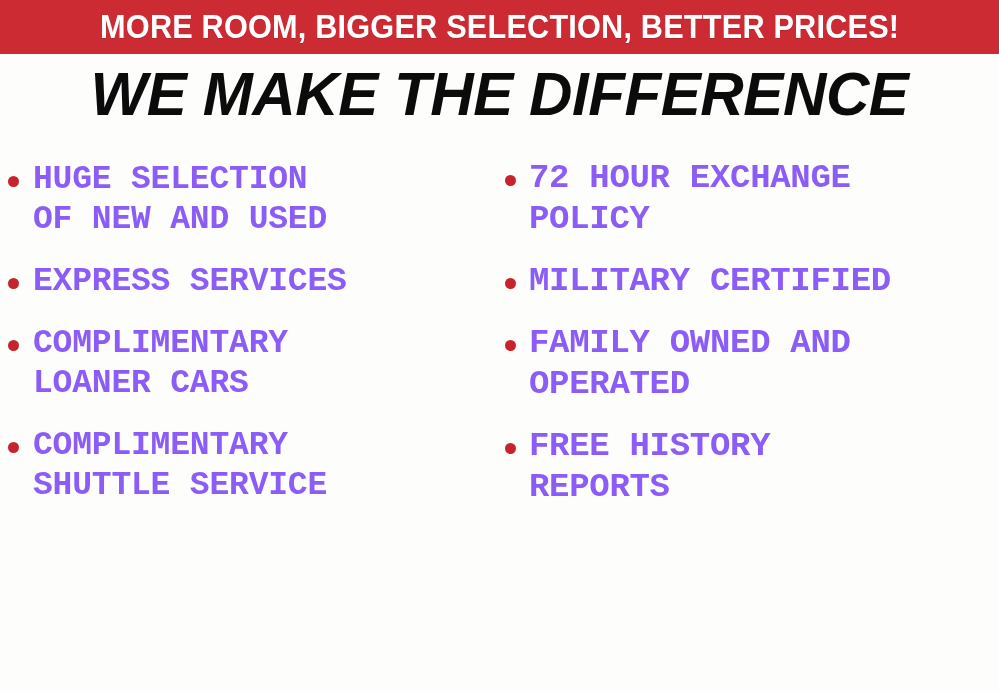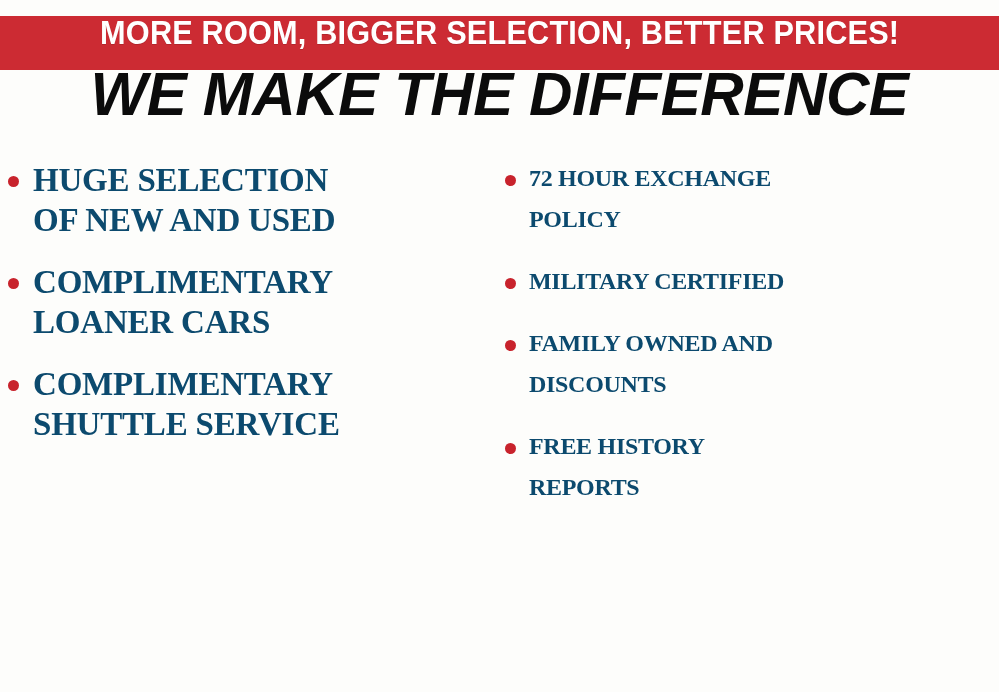--- a/index.html
+++ b/index.html
@@ -20,25 +20,26 @@
     width: 999px;
     height: 692px;
     background: #fdfdfb;
     box-sizing: border-box;
   }
 
   
   .top-banner {
     position: absolute;
     left: 0;
-    top: 16px;
+    top: 0;
     width: 999px;
     height: 54px;
     background: #cc2b33;
     display: flex;
+    align-items: center;
     justify-content: center;
     overflow: hidden;
   }
   .top-banner-text {
     color: #ffffff;
     font-family: "Liberation Sans", sans-serif;
     font-weight: bold;
     font-size: 33px;
     line-height: 34px;
     letter-spacing: 0.2px;
@@ -87,22 +88,22 @@
   }
   .col-right {
     left: 505px;
     width: 494px;
     padding-top: 8px;
   }
 
   .bullet-item {
     display: flex;
     align-items: flex-start;
-    color: #0c4a6e;
-    font-family: Liberation Serif, serif;
+    color: #8b5cf6;
+    font-family: Liberation Mono, monospace;
     font-weight: bold;
     white-space: pre-line;
   }
   .bullet-dot {
     flex: 0 0 auto;
     display: block;
     border-radius: 50%;
     background: #c8232c;
   }
   .bullet-label {
@@ -121,21 +122,21 @@
     height: 11px;
     margin-top: 16px;
     margin-right: 14px;
   }
   .col-left .bullet-item:last-child {
     margin-bottom: 0;
   }
 
   
   .col-right .bullet-item {
-    font-size: 24px;
+    font-size: 34px;
     line-height: 41px;
     letter-spacing: -0.3px;
     margin-bottom: 21px;
   }
   .col-right .bullet-dot {
     width: 11px;
     height: 11px;
     margin-top: 17px;
     margin-right: 13px;
   }
@@ -157,20 +158,24 @@
   <div class="columns">
 
     <div class="col col-left">
 
       <div class="bullet-item">
         <span class="bullet-dot"></span>
         <span class="bullet-label">HUGE SELECTION
 OF NEW AND USED</span>
       </div>
 
+      <div class="bullet-item">
+        <span class="bullet-dot"></span>
+        <span class="bullet-label">EXPRESS SERVICES</span>
+      </div>
 
 
       <div class="bullet-item">
         <span class="bullet-dot"></span>
         <span class="bullet-label">COMPLIMENTARY
 LOANER CARS</span>
       </div>
 
       <div class="bullet-item">
         <span class="bullet-dot"></span>
@@ -191,21 +196,21 @@
 
 
       <div class="bullet-item">
         <span class="bullet-dot"></span>
         <span class="bullet-label">MILITARY CERTIFIED</span>
       </div>
 
       <div class="bullet-item">
         <span class="bullet-dot"></span>
         <span class="bullet-label">FAMILY OWNED AND
-DISCOUNTS</span>
+OPERATED</span>
       </div>
 
       <div class="bullet-item">
         <span class="bullet-dot"></span>
         <span class="bullet-label">FREE HISTORY
 REPORTS</span>
       </div>
 
     </div>
 

